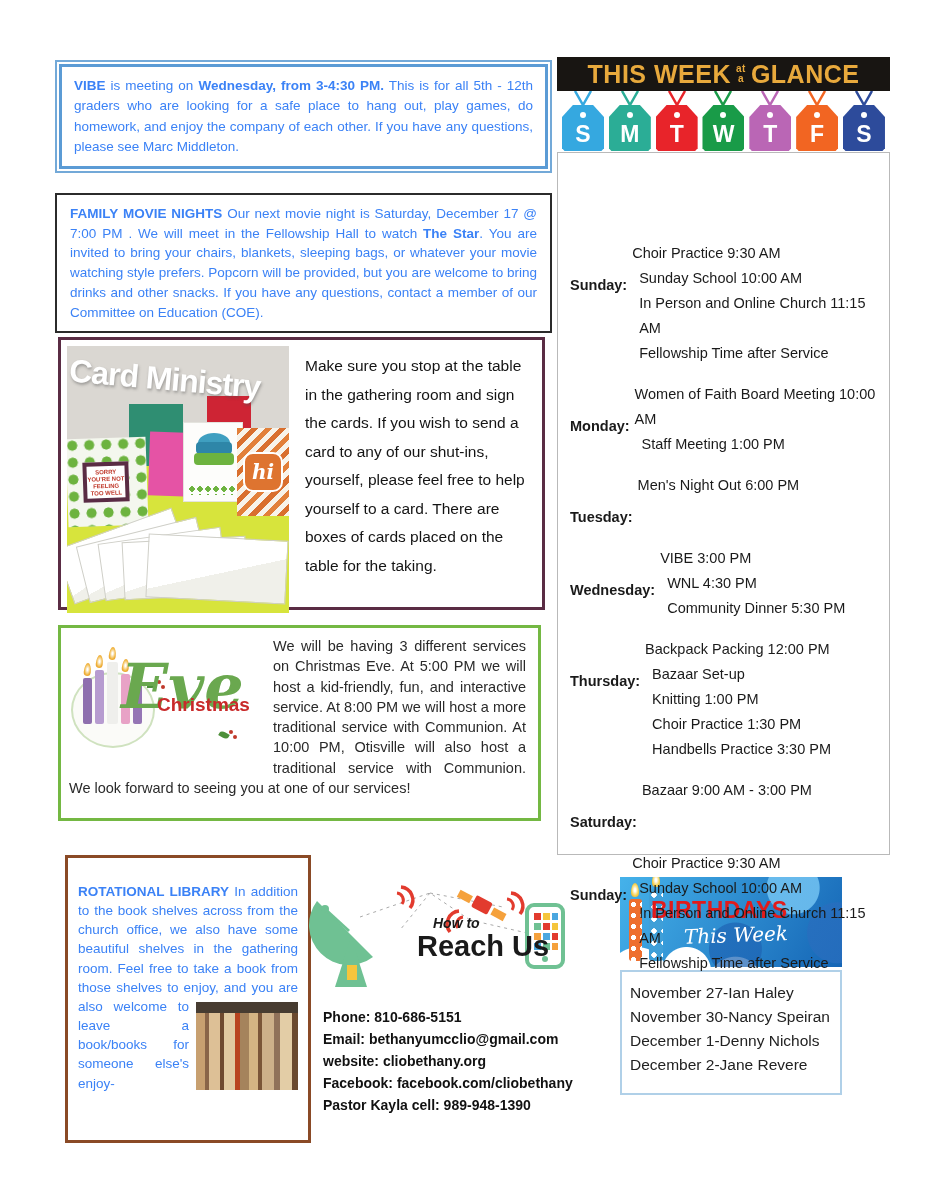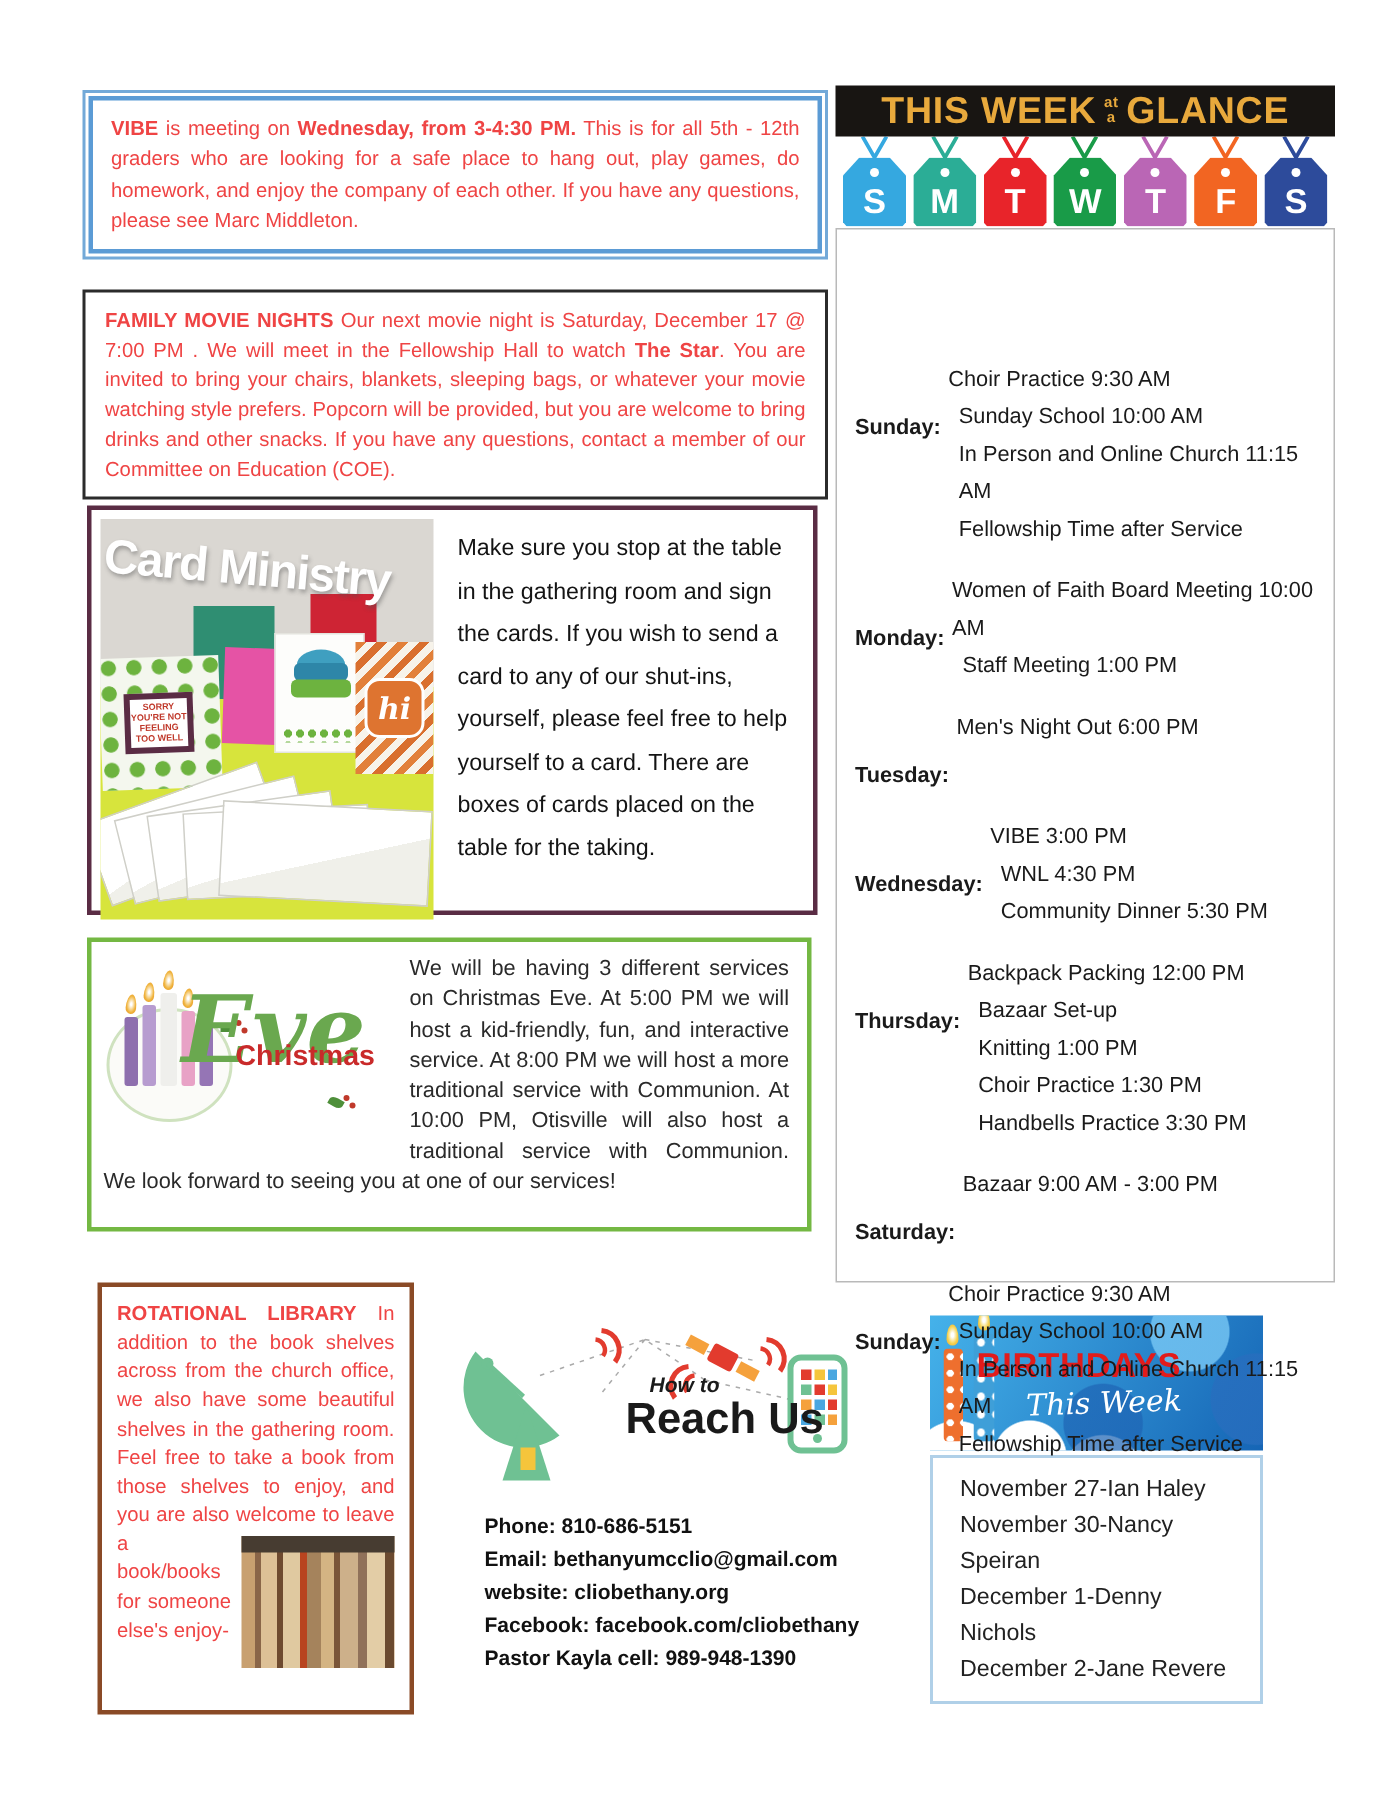--- a/index.html
+++ b/index.html
@@ -2,21 +2,21 @@
 <html><head>
 <meta charset="utf-8">
 <style>
   * { margin:0; padding:0; box-sizing:border-box; }
   body { background:#fff; font-family:"Liberation Sans", sans-serif; }
   .page { position:relative; width:927px; height:1200px; background:#fff; overflow:hidden; }
 
   
   .vibe-box { position:absolute; left:55px; top:60px; width:497px; border:2px solid #73a9d8; padding:2px; background:#fff; }
   .vibe-inner { border:3px solid #5b9bd5; padding:9px 12px; }
-  .news-text { font-size:13.5px; line-height:1.5; color:#ef4444; text-align:justify; }
+  .news-text { font-size:13.5px; line-height:1.5; color:#3b82f6; text-align:justify; }
   .news-text b { font-weight:bold; }
 
   .movie-box { position:absolute; left:55px; top:193px; width:497px; border:2px solid #2b2b2b; padding:9px 13px; }
   .movie-box .news-text { line-height:1.46; }
 
   
   .card-box { position:absolute; left:58px; top:337px; width:487px; height:273px; border:3px solid #5a2c44; display:flex; background:#fff; }
   .card-img { position:relative; width:222px; height:100%; margin:6px 0 6px 6px; overflow:hidden;
               background:linear-gradient(#dad7d2 0 42%, #d7e43c 42% 100%); flex:none; }
   .card-title { position:absolute; top:16px; left:2px; width:100%; font-size:32px; font-weight:800; color:#fff;
@@ -64,21 +64,21 @@
   .eve-script { position:absolute; left:52px; top:18px; font-family:"DejaVu Serif", serif; font-style:italic; font-weight:bold;
                 font-size:62px; color:#6aa84f; line-height:1; }
   .eve-christmas { position:absolute; left:88px; top:56px; font-size:19px; color:#c92a2a; font-weight:bold; }
   .holly { position:absolute; width:10px; height:6px; background:#4e8f3a; border-radius:50% 0 50% 0; }
   .h1 { left:78px; top:44px; } .h2 { left:150px; top:94px; transform:rotate(30deg); }
   .berry { position:absolute; width:4px; height:4px; background:#c0392b; border-radius:50%; }
   .b1 { left:88px; top:42px; } .b2 { left:92px; top:47px; } .b3 { left:160px; top:92px; } .b4 { left:164px; top:97px; }
   .eve-text { font-size:14.5px; line-height:1.4; color:#2a2a2a; text-align:justify; }
 
   
-  .library-box { position:absolute; left:65px; top:855px; width:211px; height:288px; border:3px solid #8a4a26; padding:8px 10px; }
+  .library-box { position:absolute; left:65px; top:855px; width:246px; height:288px; border:3px solid #8a4a26; padding:24px 10px; }
   .library-box .news-text { line-height:1.42; }
   .lib-books { float:right; width:102px; height:88px; margin:5px 0 2px 7px;
                background:linear-gradient(#473c31 0 0) top/100% 13% no-repeat,
                repeating-linear-gradient(90deg,#c8a070 0 9px,#8a6548 9px 13px,#ddc096 13px 24px,#6e4a2f 24px 28px,#e0c9a0 28px 39px,#b8441f 39px 44px,#a5835c 44px 53px,#d4b483 53px 62px,#7a5538 62px 66px,#cdb08a 66px 78px,#90715a 78px 84px,#e3cda6 84px 96px,#6b4a30 96px 102px); }
 
   
   .reach { position:absolute; left:305px; top:875px; width:290px; }
   .reach-logo { position:relative; width:290px; height:125px; }
   .howto { position:absolute; left:128px; top:40px; font-size:14px; font-weight:bold; font-style:italic; color:#1a1a1a; }
   .reachus { position:absolute; left:112px; top:55px; font-size:29px; font-weight:bold; color:#1a1a1a; letter-spacing:0; }
@@ -117,21 +117,21 @@
       linear-gradient(120deg, #45b2ea, #1565b5); }
   .bcandle { position:absolute; border-radius:3px; }
   .bc1 { left:9px; top:22px; width:13px; height:62px; background:radial-gradient(circle,#fff 32%,transparent 36%) 0 0/9px 11px, #ee6f2e; }
   .bc2 { left:29px; top:12px; width:14px; height:72px; background:radial-gradient(circle,#fff 32%,transparent 36%) 0 0/10px 12px, #3f9fd8; }
   .bflame { position:absolute; width:8px; height:14px; background:radial-gradient(#fff 15%, #f5d04a 60%, #eda23a);
             border-radius:50% 50% 50% 50%/70% 70% 30% 30%; }
   .bf1 { left:11px; top:6px; } .bf2 { left:32px; top:-4px; }
   .bday-title { position:absolute; left:31px; top:20px; font-size:23px; font-weight:800; color:#e21b1b; letter-spacing:.5px; }
   .bday-sub { position:absolute; left:64px; top:46px; font-family:"DejaVu Serif", serif; font-style:italic; font-size:20px; color:#fff;
               transform:rotate(-2deg); }
-  .bday-list { margin-top:3px; border:2px solid #b0d0e8; min-height:125px; padding:9px 18px; font-size:15.5px; color:#222; }
+  .bday-list { margin-top:3px; border:2px solid #b0d0e8; min-height:125px; padding:9px 8px; font-size:15.5px; color:#222; }
   .bday-list div { line-height:24px; }
 </style>
 </head>
 <body>
 
 <div class="page">
 
   <div class="vibe-box">
     <div class="vibe-inner">
       <p class="news-text"><b>VIBE</b><span> is meeting on </span><b>Wednesday, from 3-4:30 PM.</b><span> This is for all 5th - 12th graders who are looking for a safe place to hang out, play games, do homework, and enjoy the company of each other.    If you have any questions, please see Marc Middleton.</span></p>

